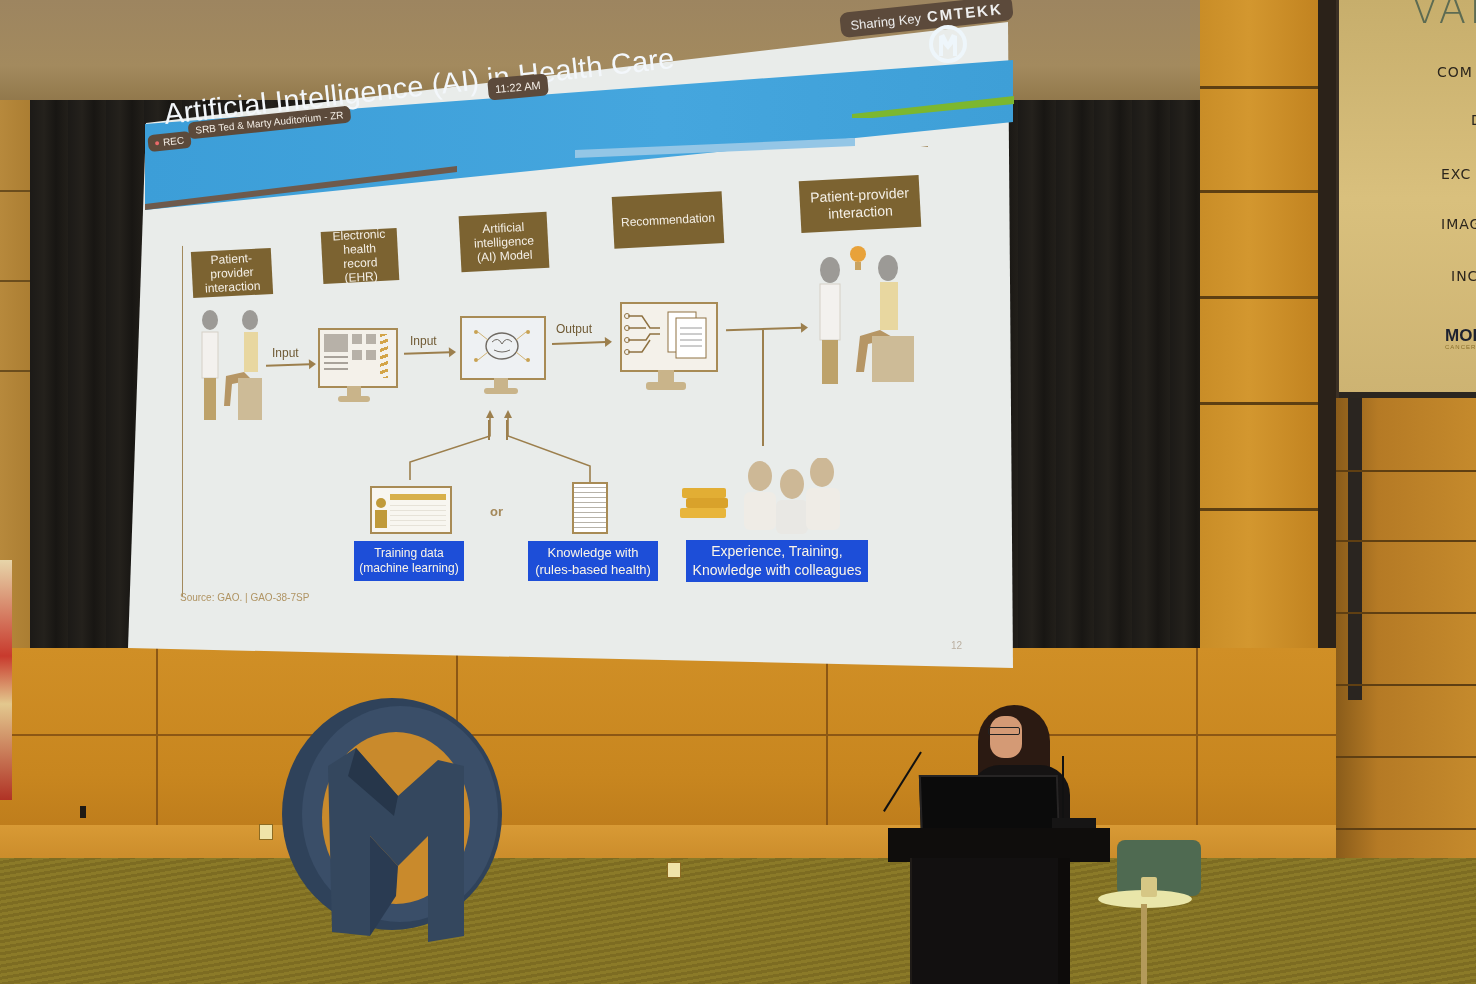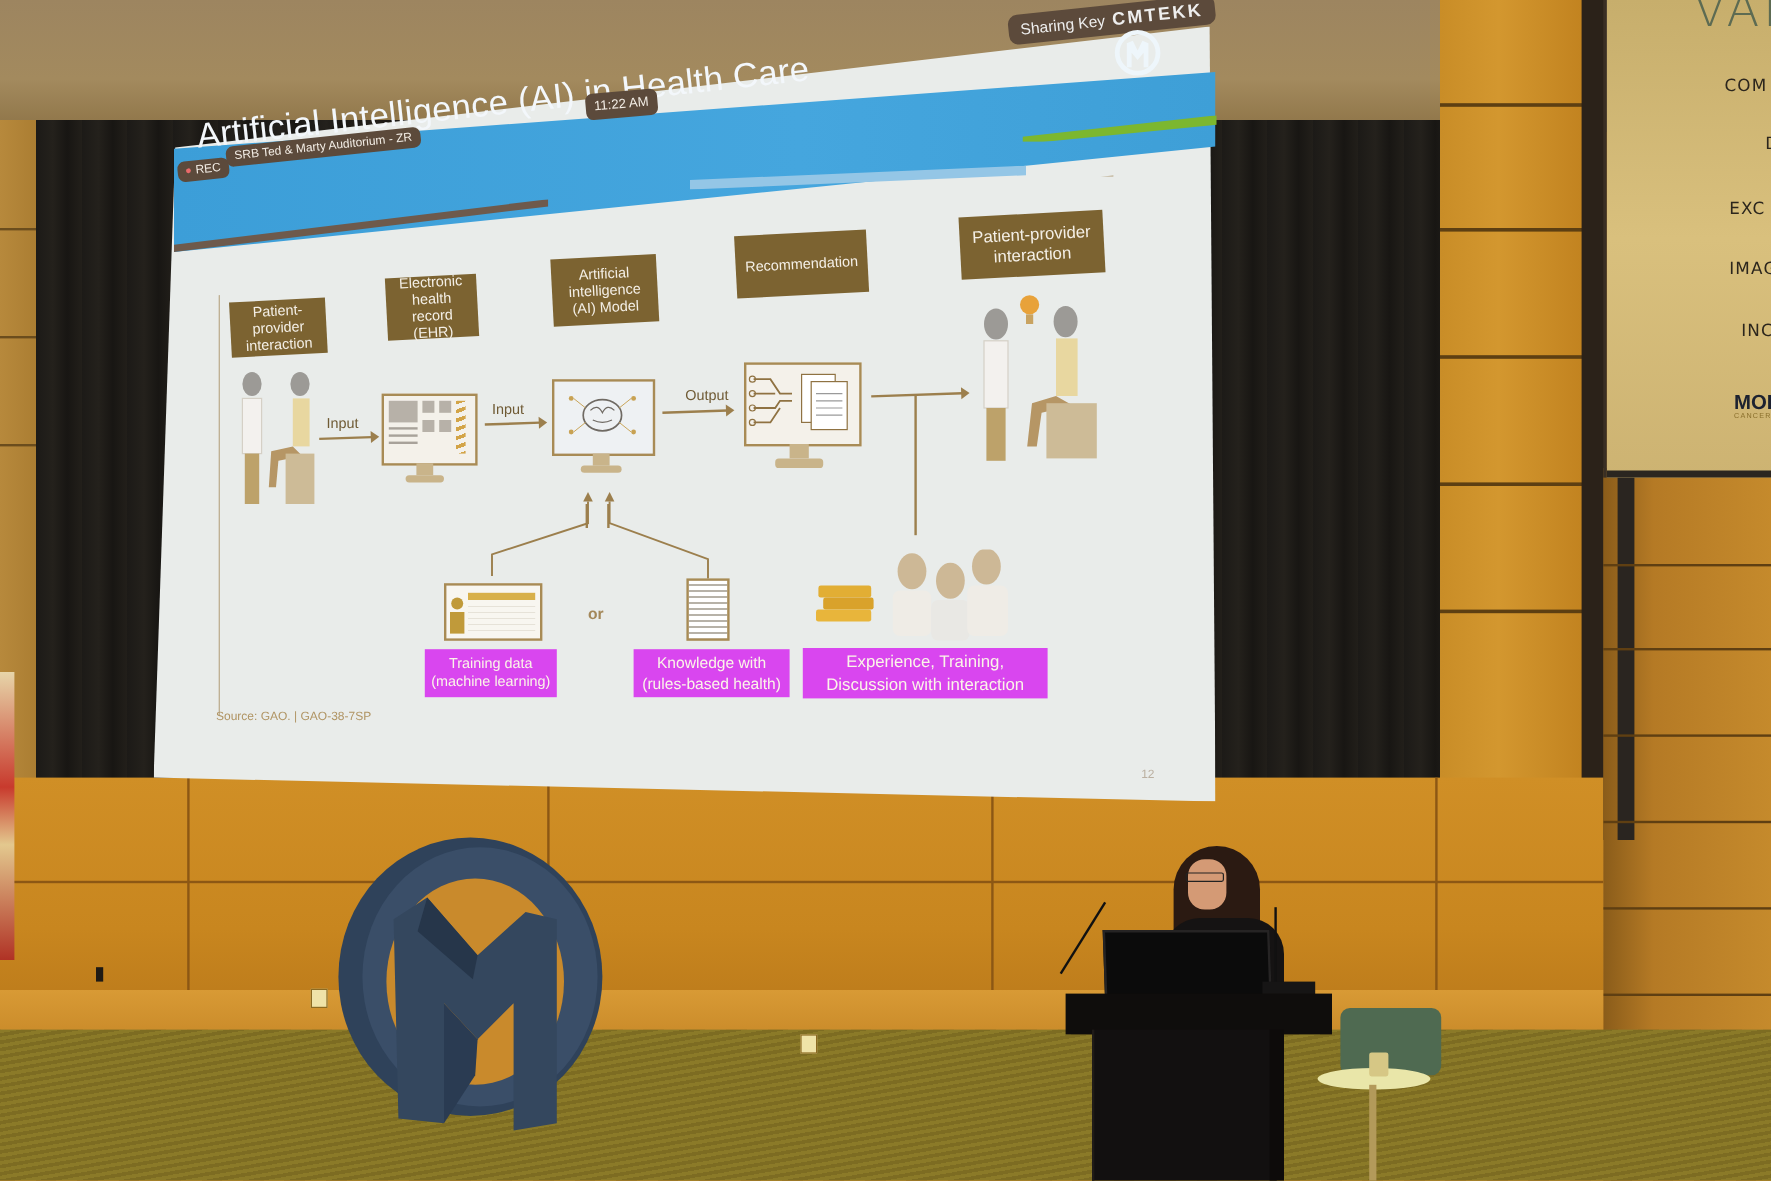--- a/index.html
+++ b/index.html
@@ -82,21 +82,21 @@
   .room-pill{left:188px;top:114px;transform:rotate(-6deg);}
   .share-pill{left:840px;top:4px;background:#5c4a3b;color:#eee;border-radius:8px;padding:4px 10px;
     transform:rotate(-6deg);font-size:13px;white-space:nowrap;}
   .share-pill b{letter-spacing:2px;margin-left:6px;font-size:15px;}
   .moffitt-m{left:928px;top:24px;width:40px;height:40px;}
 
   .frame{left:182px;top:146px;width:746px;height:450px;border:1px solid #a38a5d;
     clip-path:polygon(0 100px, 746px 0, 746px 450px, 0 450px);}
   .box{background:#7c6331;color:#f4efe6;text-align:center;font-size:12px;line-height:14px;
     display:flex;align-items:center;justify-content:center;padding:0 4px;box-sizing:border-box;}
-  .gbox{background:#d946ef;color:#fbf5e8;text-align:center;font-size:13px;line-height:17px;
+  .gbox{background:#1d4ed8;color:#fbf5e8;text-align:center;font-size:13px;line-height:17px;
     display:flex;align-items:center;justify-content:center;box-sizing:border-box;}
   .lbl{font-size:12px;color:#6f5a34;white-space:nowrap;}
   .arrow{height:2px;background:#9c7f4d;}
   .arrow:after{content:"";position:absolute;right:-6px;top:-4px;border-left:7px solid #9c7f4d;
     border-top:5px solid transparent;border-bottom:5px solid transparent;}
   .monitor{border:2px solid #a88b55;background:#f4f1ea;}
   .mon-stand{background:#c9b48a;}
   .source{left:180px;top:592px;font-size:10px;color:#b09463;white-space:nowrap;}
   .pagenum{left:951px;top:640px;font-size:10px;color:#bbb0a1;}
 </style>
@@ -227,21 +227,21 @@
     <circle cx="14" cy="14" r="2" fill="#c8a253"></circle>
       <circle cx="66" cy="14" r="2" fill="#c8a253"></circle>
     <circle cx="14" cy="42" r="2" fill="#c8a253"></circle>
       <circle cx="66" cy="42" r="2" fill="#c8a253"></circle>
     <path d="M16 14 L26 22 M64 14 L54 22 M16 42 L26 34 M64 42 L54 34" stroke="#c8a253" stroke-width="0.8"></path>
   </svg>
 </div>
 <div class="abs mon-stand" style="left:494px;top:378px;width:14px;height:10px"></div>
 <div class="abs mon-stand" style="left:484px;top:388px;width:34px;height:6px;border-radius:3px"></div>
 <div class="abs arrow" style="left:552px;top:342px;width:54px;transform:rotate(-2deg)"></div>
-<div class="abs lbl" style="left:571px;top:322px">Output</div>
+<div class="abs lbl" style="left:556px;top:322px">Output</div>
 
 <div class="abs monitor" style="left:620px;top:302px;width:94px;height:66px">
   <svg width="94" height="66" viewBox="0 0 94 66">
     <path d="M6 12 L20 12 L28 24 L38 24 M6 24 L24 24 M6 36 L24 36 L28 30 L38 30 M6 48 L20 48 L28 36" fill="none" stroke="#8f7242" stroke-width="1.5"></path>
     <circle cx="5" cy="12" r="2.5" fill="none" stroke="#8f7242"></circle>
       <circle cx="5" cy="24" r="2.5" fill="none" stroke="#8f7242"></circle>
     <circle cx="5" cy="36" r="2.5" fill="none" stroke="#8f7242"></circle>
       <circle cx="5" cy="48" r="2.5" fill="none" stroke="#8f7242"></circle>
     <rect x="46" y="8" width="28" height="40" fill="#fff" stroke="#8f7242"></rect>
     <rect x="54" y="14" width="30" height="40" fill="#fff" stroke="#8f7242"></rect>
@@ -305,24 +305,24 @@
       <div>Training data</div>
       <div>(machine learning)</div>
     </div>
 </div>
 <div class="abs gbox" style="left:528px;top:541px;width:130px;height:40px">
   <div>
       <div>Knowledge with</div>
       <div>(rules-based health)</div>
     </div>
 </div>
-<div class="abs gbox" style="left:669px;top:540px;width:204px;height:42px;font-size:14px;line-height:19px">
+<div class="abs gbox" style="left:686px;top:540px;width:182px;height:42px;font-size:14px;line-height:19px">
   <div>
       <div>Experience, Training,</div>
-      <div>Discussion with interaction</div>
+      <div>Knowledge with colleagues</div>
     </div>
 </div>
 
 <div class="abs source">Source: GAO.  |  GAO-38-7SP</div>
 <div class="abs pagenum">12</div>
 
 <div class="abs speaker-hair"></div>
 <div class="abs speaker-face"></div>
 <div class="abs glasses"></div>
 <div class="abs speaker-body"></div>

